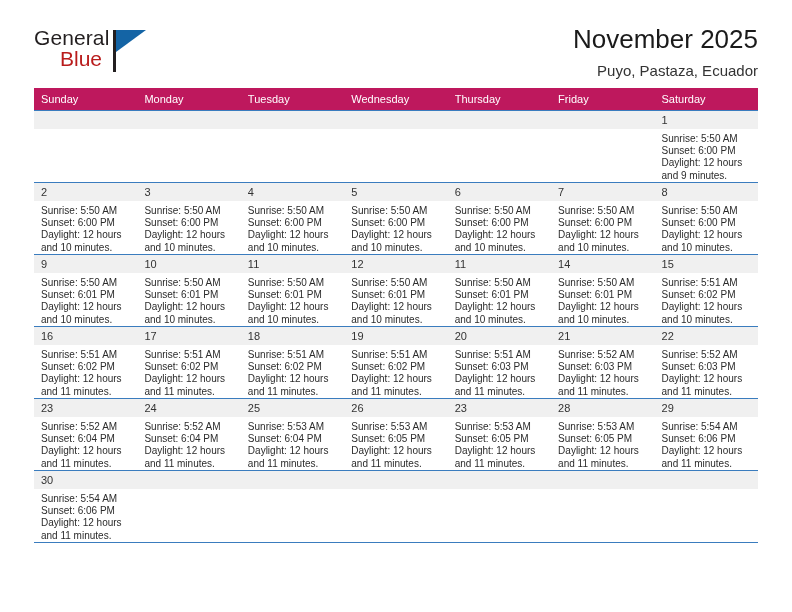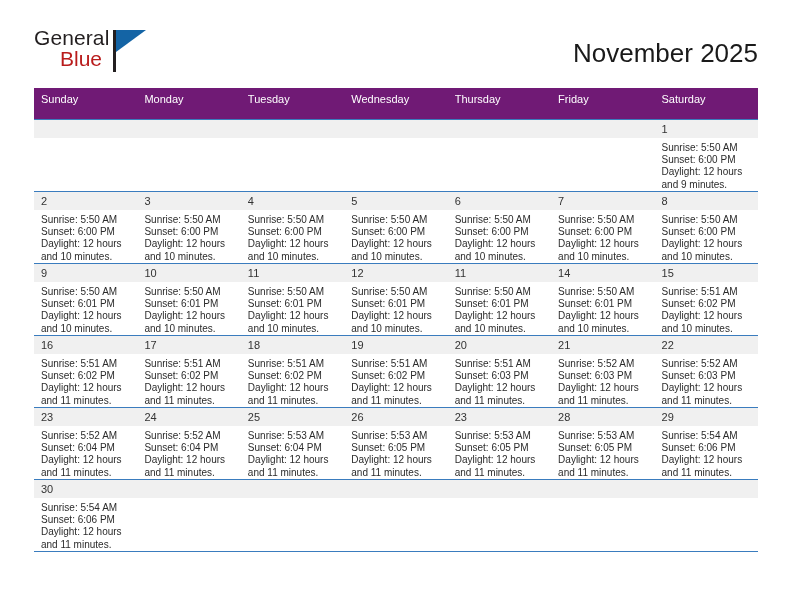--- a/index.html
+++ b/index.html
@@ -65,26 +65,26 @@
   }
 
   
   .calendar {
     margin: 12px 34px 0 34px;
     width: 724px;
     border-collapse: collapse;
     table-layout: fixed;
   }
   .calendar th {
-    background: #701a75;
+    background: #be185d;
     color: #ffffff;
     font-size: 11px;
     font-weight: normal;
     text-align: left;
-    padding: 5px 0 14px 7px;
+    padding: 5px 0 5px 7px;
     height: 21px;
     border: none;
   }
   .calendar td {
     vertical-align: top;
     padding: 0;
     height: 72px;
     border-top: 1px solid #3a7cbe;
     border-bottom: 1px solid #3a7cbe;
     background: #ffffff;
@@ -115,20 +115,21 @@
 
   <div class="header">
     <div class="logo">
       <span class="logo-general">General</span>
       <span class="logo-pole"></span>
       <span class="logo-flag"></span>
       <span class="logo-blue">Blue</span>
     </div>
     <div class="title-block">
       <div class="cal-title">November 2025</div>
+      <div class="cal-subtitle">Puyo, Pastaza, Ecuador</div>
     </div>
   </div>
 
   <table class="calendar">
     <thead>
       <tr id="weekday-row">
           <th>Sunday</th>
           <th>Monday</th>
           <th>Tuesday</th>
           <th>Wednesday</th>

